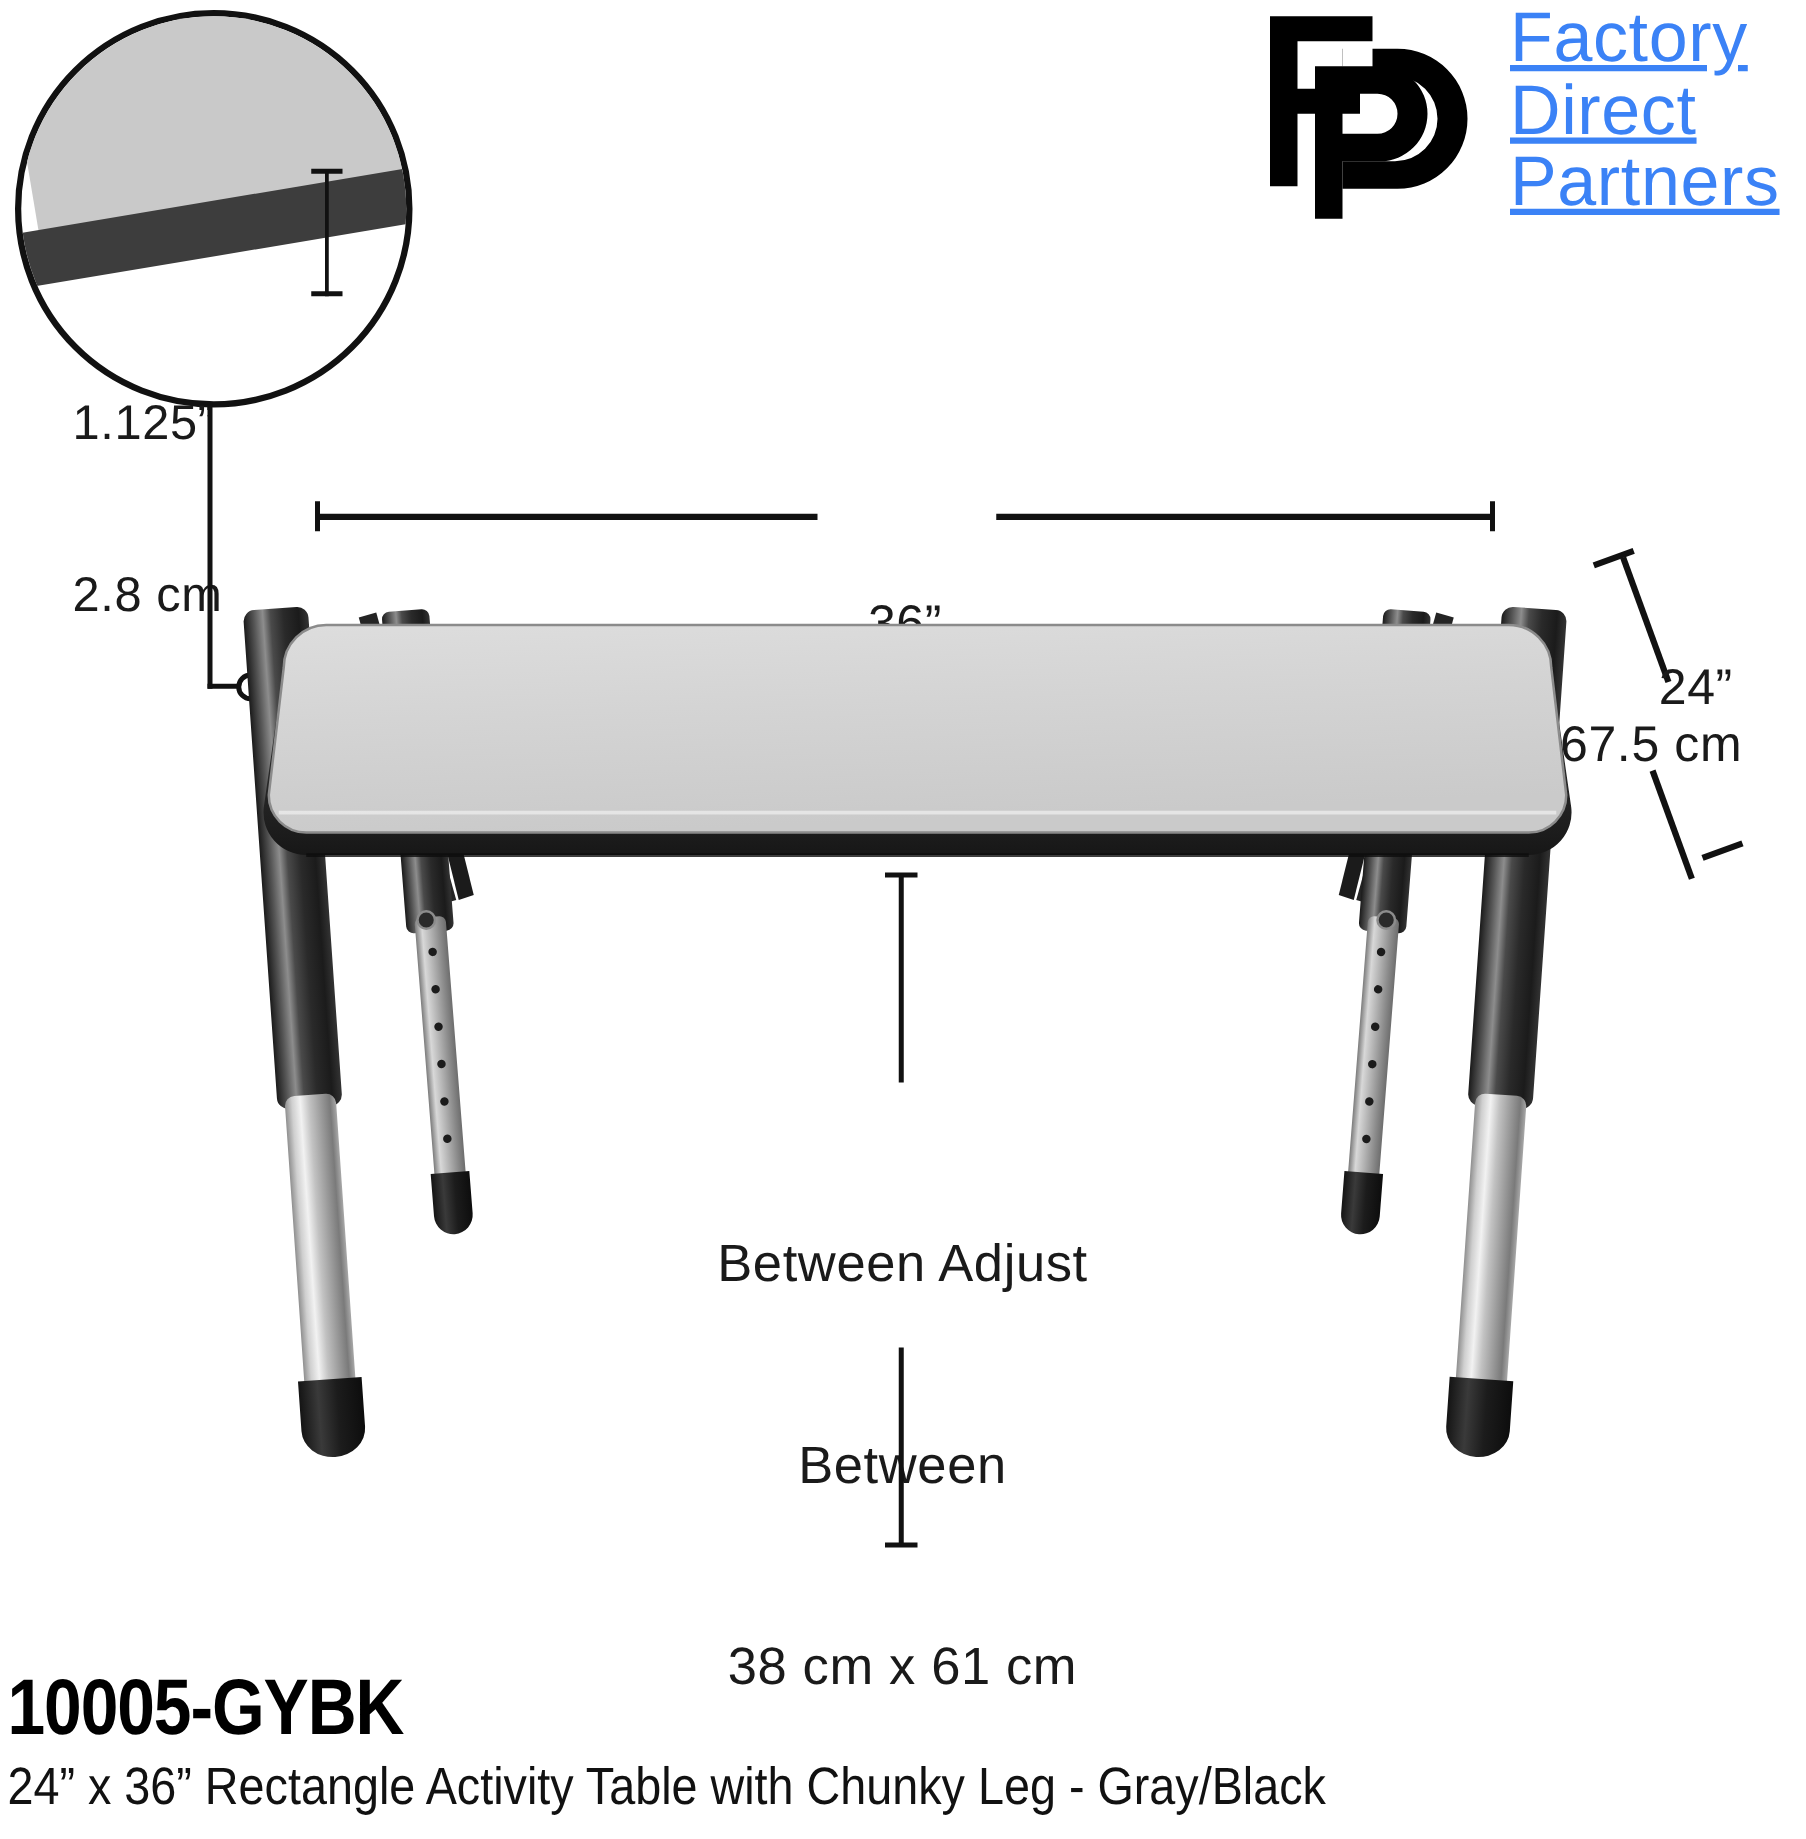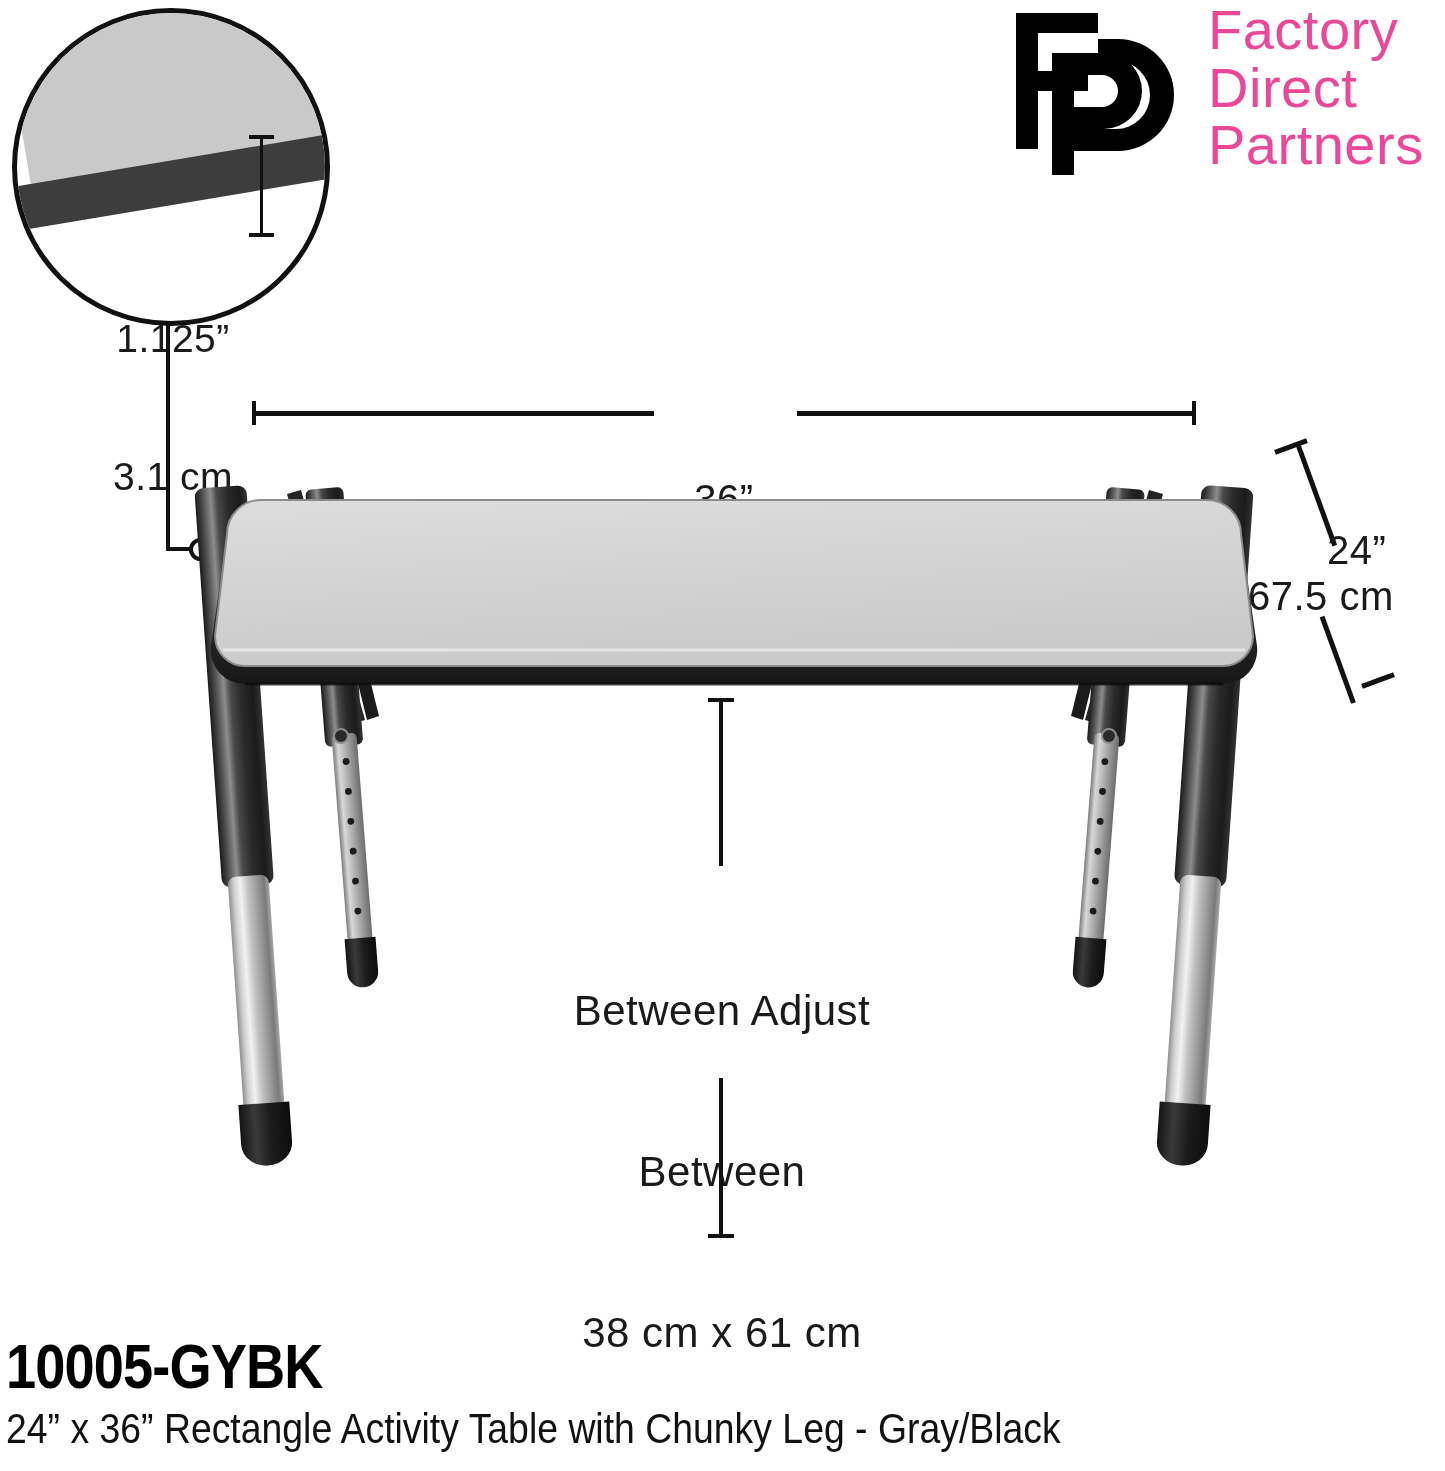--- a/index.html
+++ b/index.html
@@ -24,42 +24,42 @@
   .dim-text {
     font-family: "Liberation Sans", sans-serif;
     font-weight: 300;
     color: #1a1a1a;
     letter-spacing: 0.5px;
     white-space: pre;
     line-height: 1.18;
   }
   .callout-text {
     font-size: 39px;
-    text-align: center;
   }
   .dim-36 { font-size: 40px; text-align: center; }
   .dim-24 { font-size: 40px; text-align: left; }
   .height-text {
     font-size: 42px;
     text-align: center;
     line-height: 1.28;
   }
 
   
   #logo-wrap { left: 1012px; top: 5px; width: 425px; height: 175px; }
   #logo-mark { left: 0px; top: 4px; width: 175px; height: 170px; }
   #logo-words {
     left: 196px; top: -4px;
     font-family: "Liberation Sans", sans-serif;
     font-weight: 300;
     font-size: 56px;
     line-height: 1.03;
-    color: #ec4899;
+    color: #3b82f6;
     letter-spacing: 0.5px;
     white-space: pre;
+    text-decoration: underline;
   }
 
   
   #callout-circle {
     left: 12px; top: 8px;
     width: 318px; height: 318px;
     border-radius: 50%;
     border: 5px solid #111111;
     overflow: hidden;
     background: #ffffff;
@@ -191,21 +191,21 @@
 
   <div class="abs" id="callout-circle">
     <div class="abs" id="callout-lam"></div>
     <div class="abs" id="callout-band"></div>
     <div class="abs" id="thick-cap-top"></div>
     <div class="abs" id="thick-bar"></div>
     <div class="abs" id="thick-cap-bot"></div>
   </div>
   <div class="abs dim-text callout-text" style="left:58px; top:224px; width:230px;">
     <div>1.125”</div>
-    <div>3.1 cm</div>
+    <div>2.8 cm</div>
   </div>
 
   <div class="abs" id="leader-v"></div>
   <div class="abs" id="leader-h"></div>
   <div class="abs" id="leader-dot"></div>
 
   <div class="abs" id="w-tick-l"></div>
   <div class="abs" id="w-line-l"></div>
   <div class="abs" id="w-line-r"></div>
   <div class="abs" id="w-tick-r"></div>

